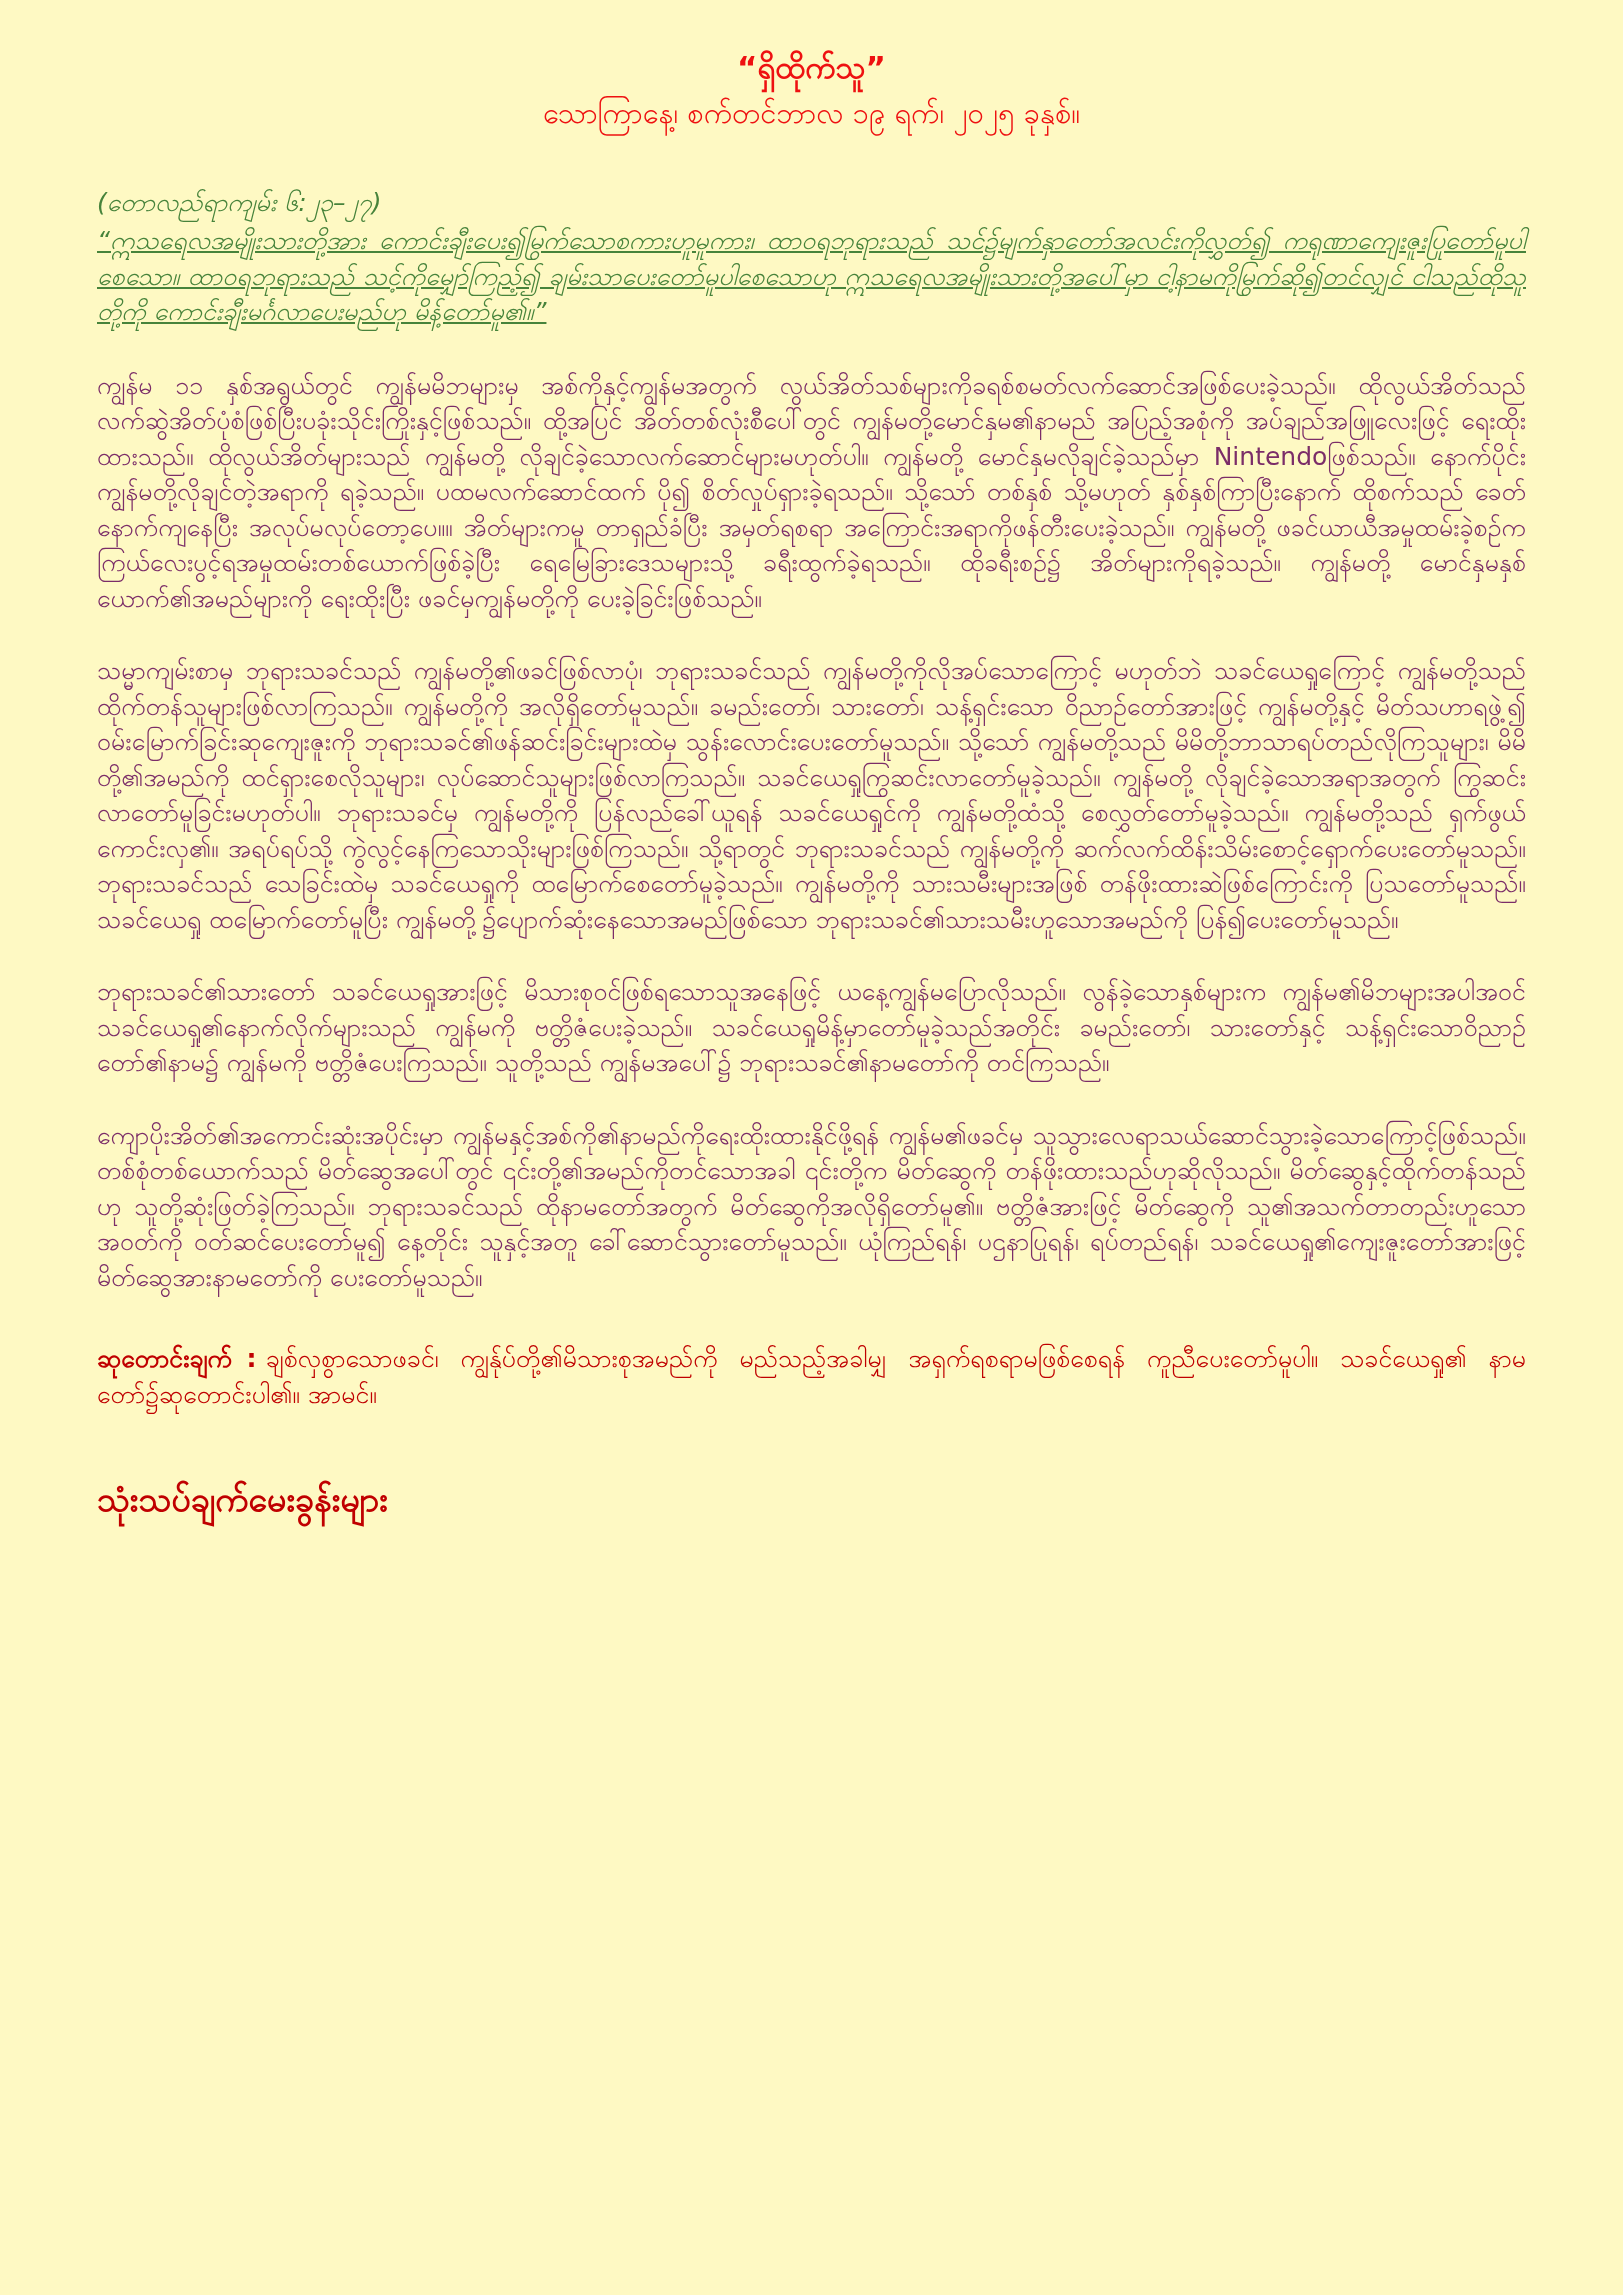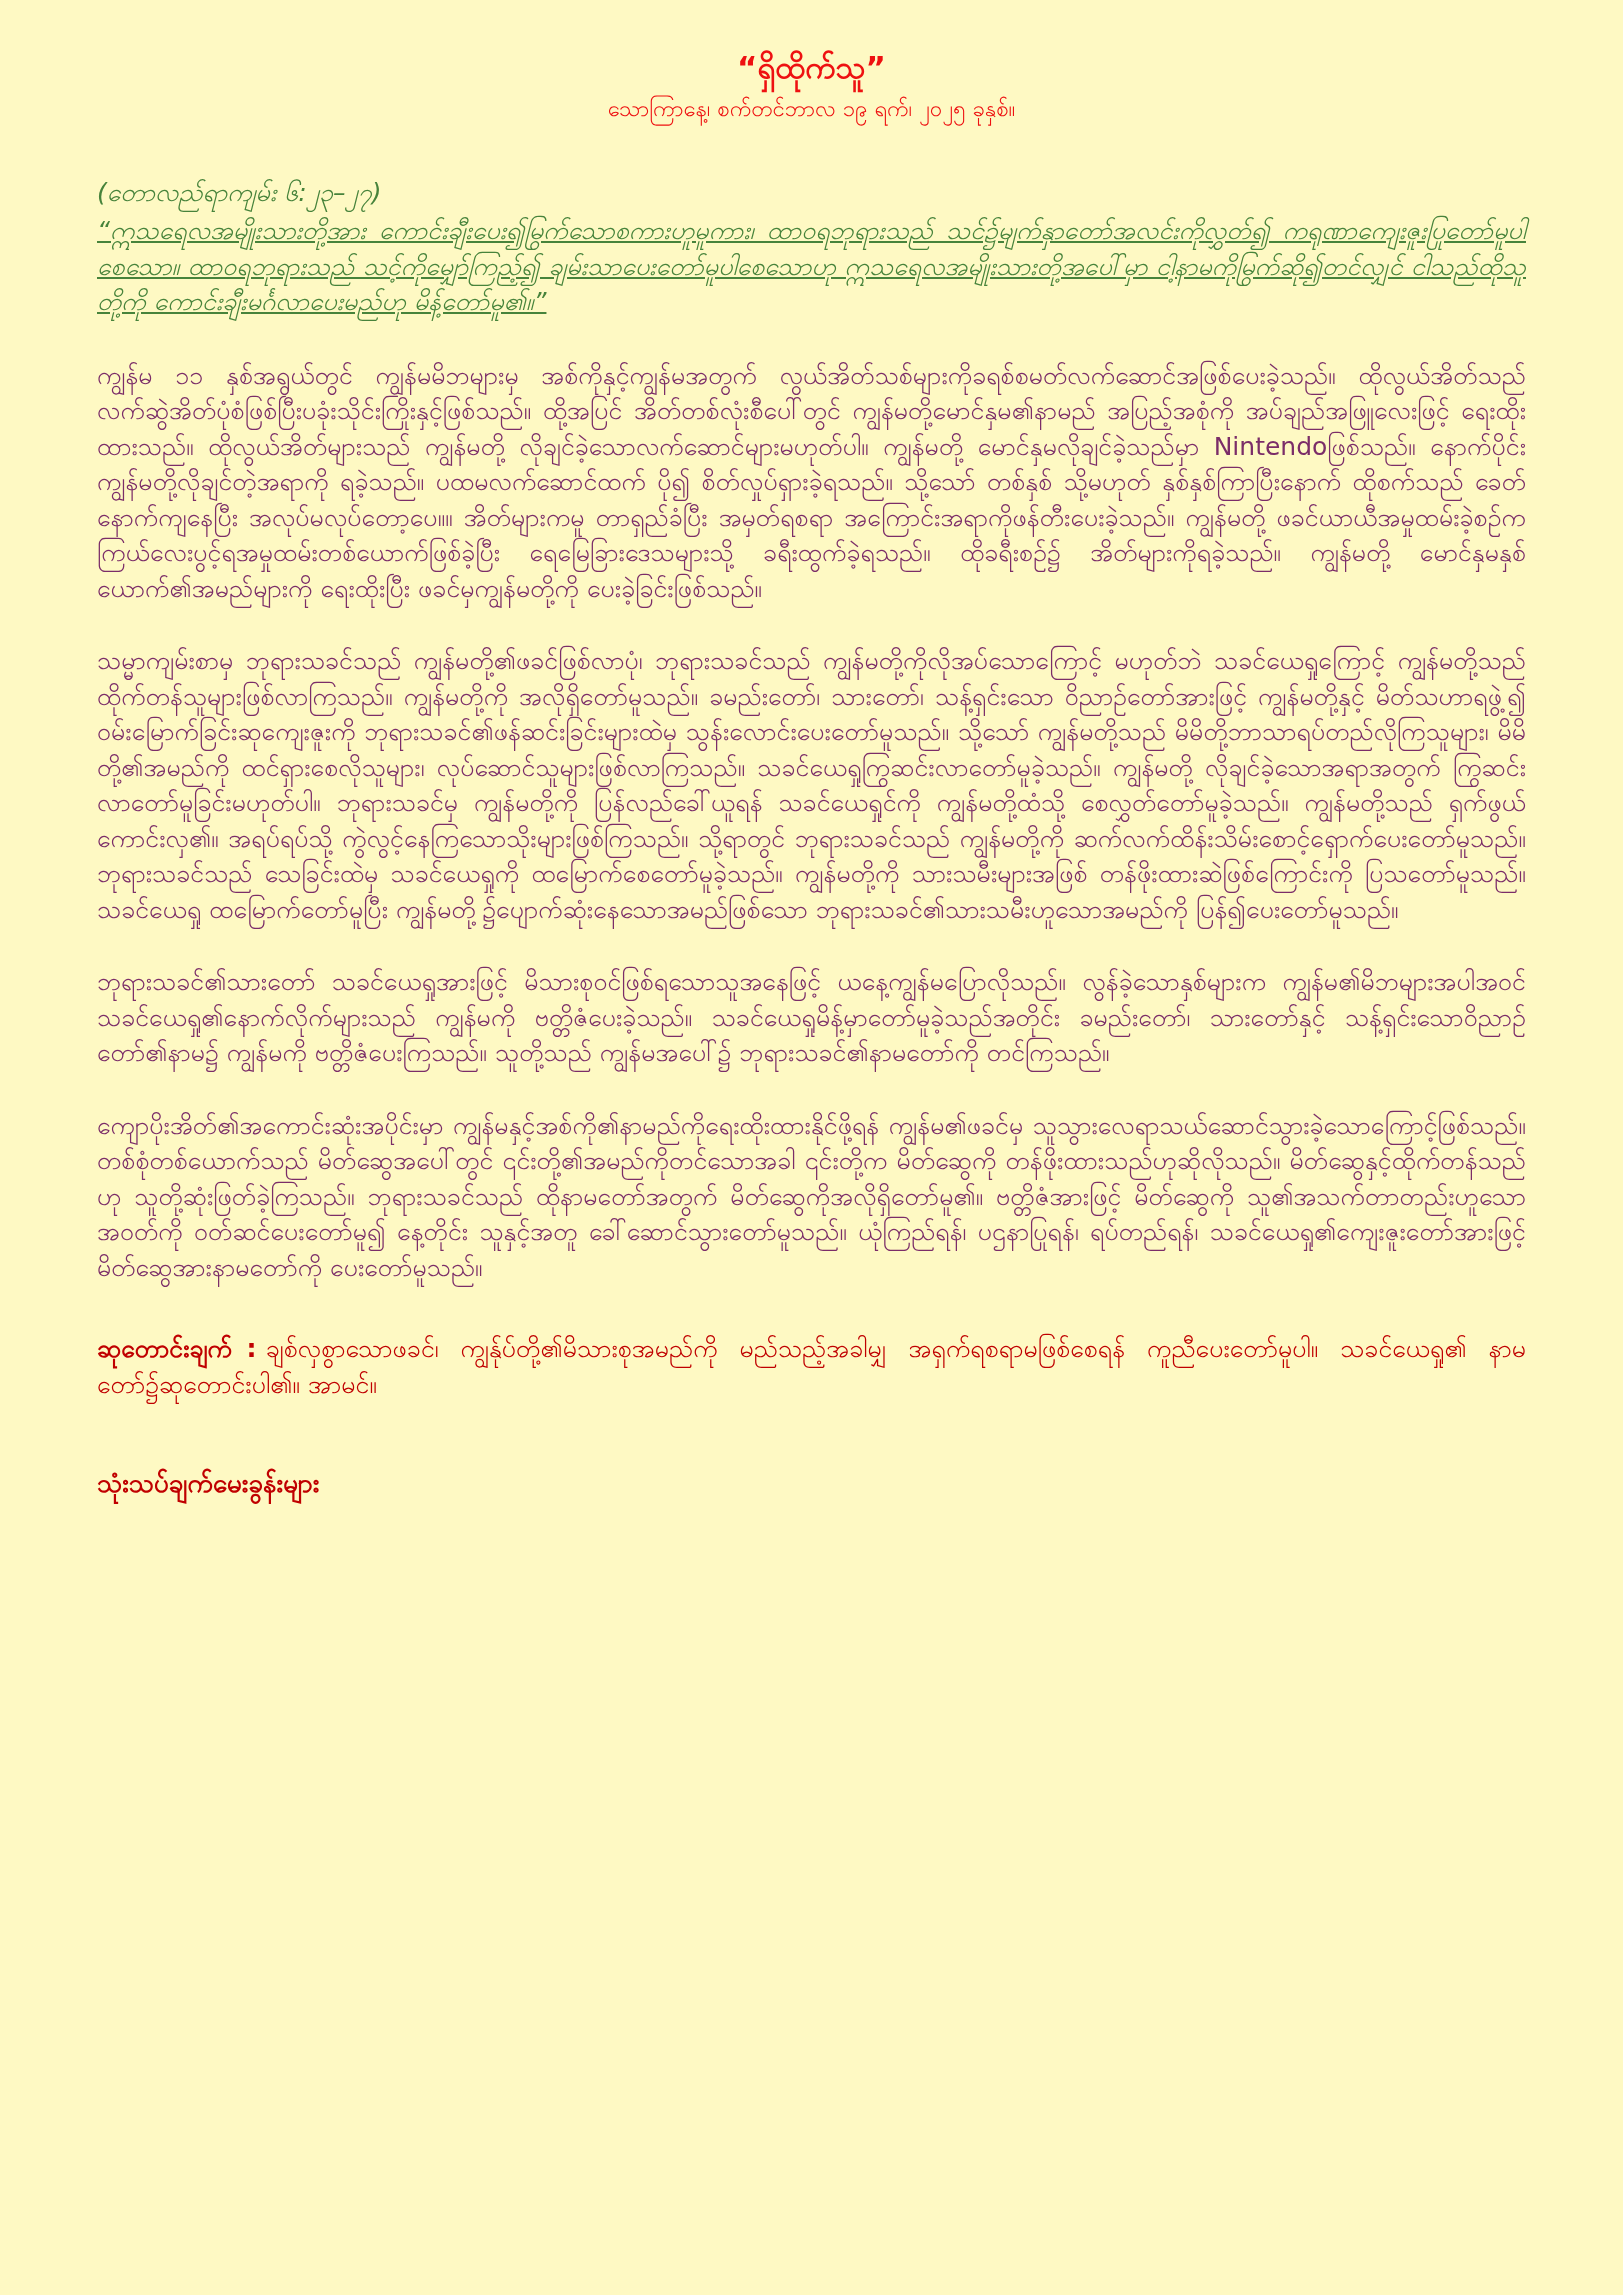--- a/index.html
+++ b/index.html
@@ -26,21 +26,21 @@
   }
   .doc-title {
     margin: 0;
     font-size: 31px;
     font-weight: bold;
     color: #ee1111;
     line-height: 1.35;
   }
   .doc-date {
     margin-top: 3.9px;
-    font-size: 22px;
+    font-size: 29px;
     color: #ee1111;
   }
   section.scripture {
     color: #47833b;
     font-style: italic;
     margin-bottom: 38px;
   }
   .scripture-ref {
     margin: 0 0 2.6px 0;
   }
@@ -71,21 +71,21 @@
   }
   .attribution {
     margin: 55px 0 0 0;
     color: #7b2d68;
   }
   section.questions {
     margin-top: 63px;
   }
   .questions-heading {
     margin: 0 0 22px 0;
-    font-size: 26px;
+    font-size: 34px;
     font-weight: bold;
     color: #c00000;
   }
   ul.questions-list {
     margin: 0;
     padding: 0 0 0 60px;
     list-style: disc;
   }
   ul.questions-list li {
     margin: 0 0 10.5px 0;

